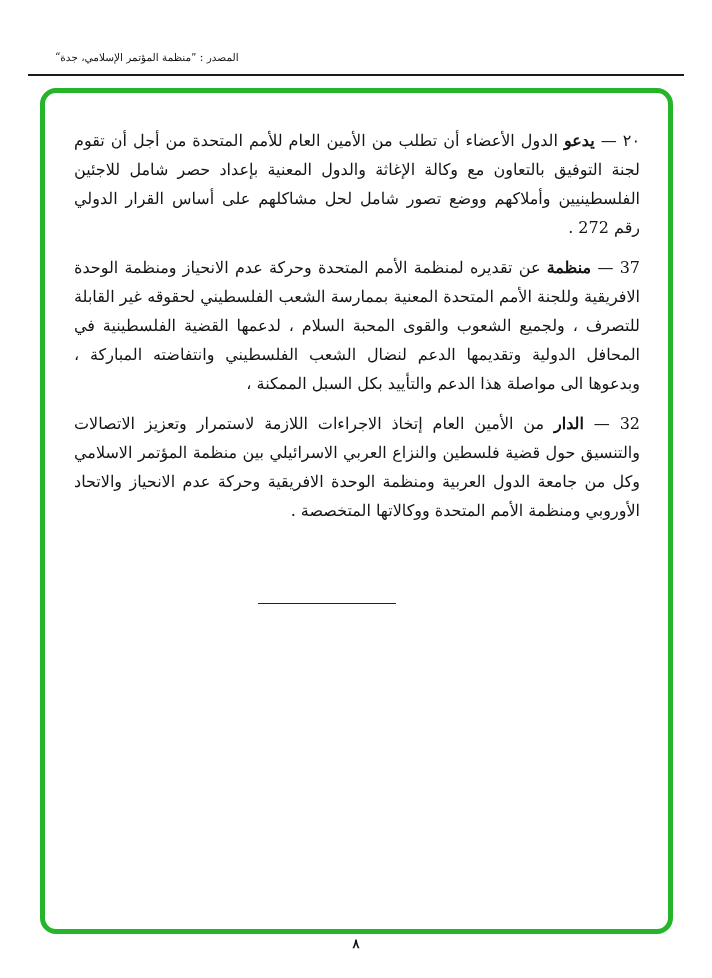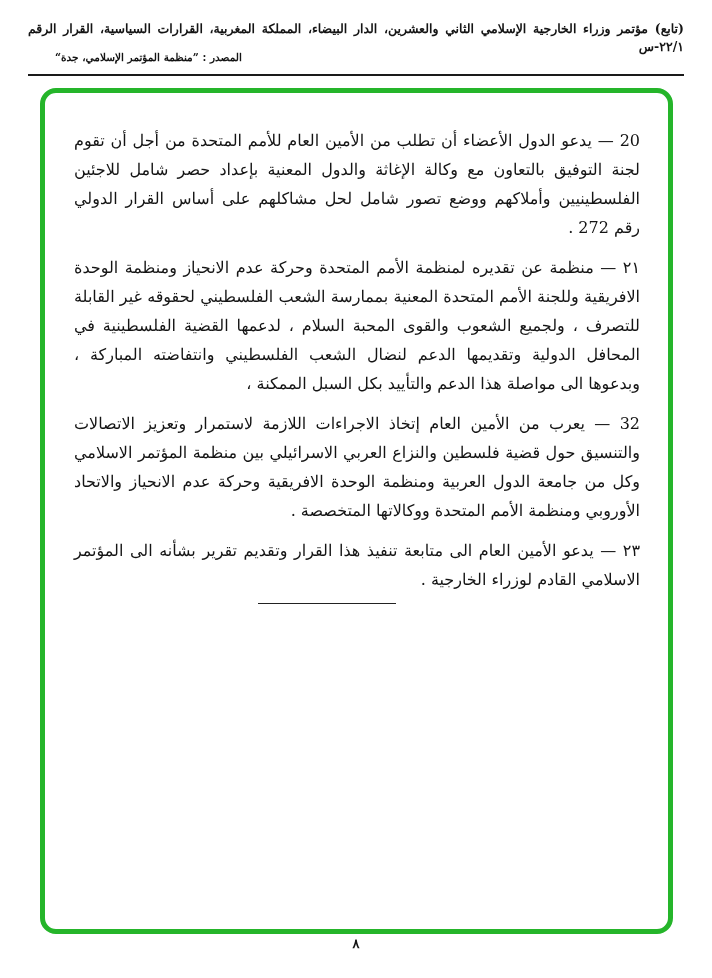--- a/index.html
+++ b/index.html
@@ -21,21 +21,21 @@
     font-weight: 700;
     font-size: 12.5px;
     line-height: 1.4;
     text-align: justify;
     text-align-last: justify;
   }
   .hdr2 {
     position: absolute;
     top: 51px; left: 55px;
     direction: rtl;
-    font-weight: 700;
+    font-weight: 400;
     font-size: 10.5px;
     white-space: nowrap;
   }
   .hdr-rule {
     position: absolute;
     top: 74px; left: 28px; right: 28px;
     border-top: 2px solid #1a1a1a;
   }
 
   
@@ -53,21 +53,21 @@
     position: absolute;
     top: 126px; right: 72px;
     width: 566px;
     direction: rtl;
     text-align: justify;
     font-size: 16px;
     line-height: 29px;
   }
   .item { margin: 0 0 11px 0; }
   .item .num { font-weight: 400; }
-  .item .kw  { font-weight: 400; }
+  .item .kw  { font-weight: 700; }
 
   
   .mid-rule {
     position: absolute;
     top: 603px; left: 258px;
     width: 138px;
     border-top: 1.5px solid #222222;
   }
 
   
@@ -78,53 +78,47 @@
     text-align: center;
     font-size: 13px;
     font-weight: 700;
   }
 </style>
 </head>
 <body style="color: rgb(20, 20, 20);">
 
 <div class="page">
 
-  <div class="hdr1">(تابع) مؤتمر وزراء الخارجية الإسلامي الثاني والعشرين، الدار البيضاء، المملكة المغربية، القرارات السياسية، القرار الرقم ٢٢/١-س</div>
 
   <div class="hdr2">المصدر : ”منظمة المؤتمر الإسلامي، جدة“</div>
 
   <div class="hdr-rule"></div>
 
   <div class="frame" style="border-color: rgb(37, 181, 42);"></div>
 
   <div class="content">
 
     <p class="item">
-      <span class="num">20 —</span>
+      <span class="num">٢٠ —</span>
       <span class="kw">يدعو</span>
       <span class="txt">الدول الأعضاء أن تطلب من الأمين العام للأمم المتحدة من أجل أن تقوم لجنة التوفيق بالتعاون مع وكالة الإغاثة والدول المعنية بإعداد حصر شامل للاجئين الفلسطينيين وأملاكهم ووضع تصور شامل لحل مشاكلهم على أساس القرار الدولي رقم 272 .</span>
     </p>
 
     <p class="item">
-      <span class="num">٢١ —</span>
+      <span class="num">37 —</span>
       <span class="kw">منظمة</span>
       <span class="txt">عن تقديره لمنظمة الأمم المتحدة وحركة عدم الانحياز ومنظمة الوحدة الافريقية وللجنة الأمم المتحدة المعنية بممارسة الشعب الفلسطيني لحقوقه غير القابلة للتصرف ، ولجميع الشعوب والقوى المحبة السلام ، لدعمها القضية الفلسطينية في المحافل الدولية وتقديمها الدعم لنضال الشعب الفلسطيني وانتفاضته المباركة ، وبدعوها الى مواصلة هذا الدعم والتأييد بكل السبل الممكنة ،</span>
     </p>
 
     <p class="item">
       <span class="num">32 —</span>
-      <span class="kw">يعرب</span>
+      <span class="kw">الدار</span>
       <span class="txt">من الأمين العام إتخاذ الاجراءات اللازمة لاستمرار وتعزيز الاتصالات والتنسيق حول قضية فلسطين والنزاع العربي الاسرائيلي بين منظمة المؤتمر الاسلامي وكل من جامعة الدول العربية ومنظمة الوحدة الافريقية وحركة عدم الانحياز والاتحاد الأوروبي ومنظمة الأمم المتحدة ووكالاتها المتخصصة .</span>
     </p>
 
-    <p class="item">
-      <span class="num">٢٣ —</span>
-      <span class="kw">يدعو</span>
-      <span class="txt">الأمين العام الى متابعة تنفيذ هذا القرار وتقديم تقرير بشأنه الى المؤتمر الاسلامي القادم لوزراء الخارجية .</span>
-    </p>
 
   </div>
 
   <div class="mid-rule"></div>
 
   <div class="page-num">٨</div>
 
 </div>
 
 </body></html>

